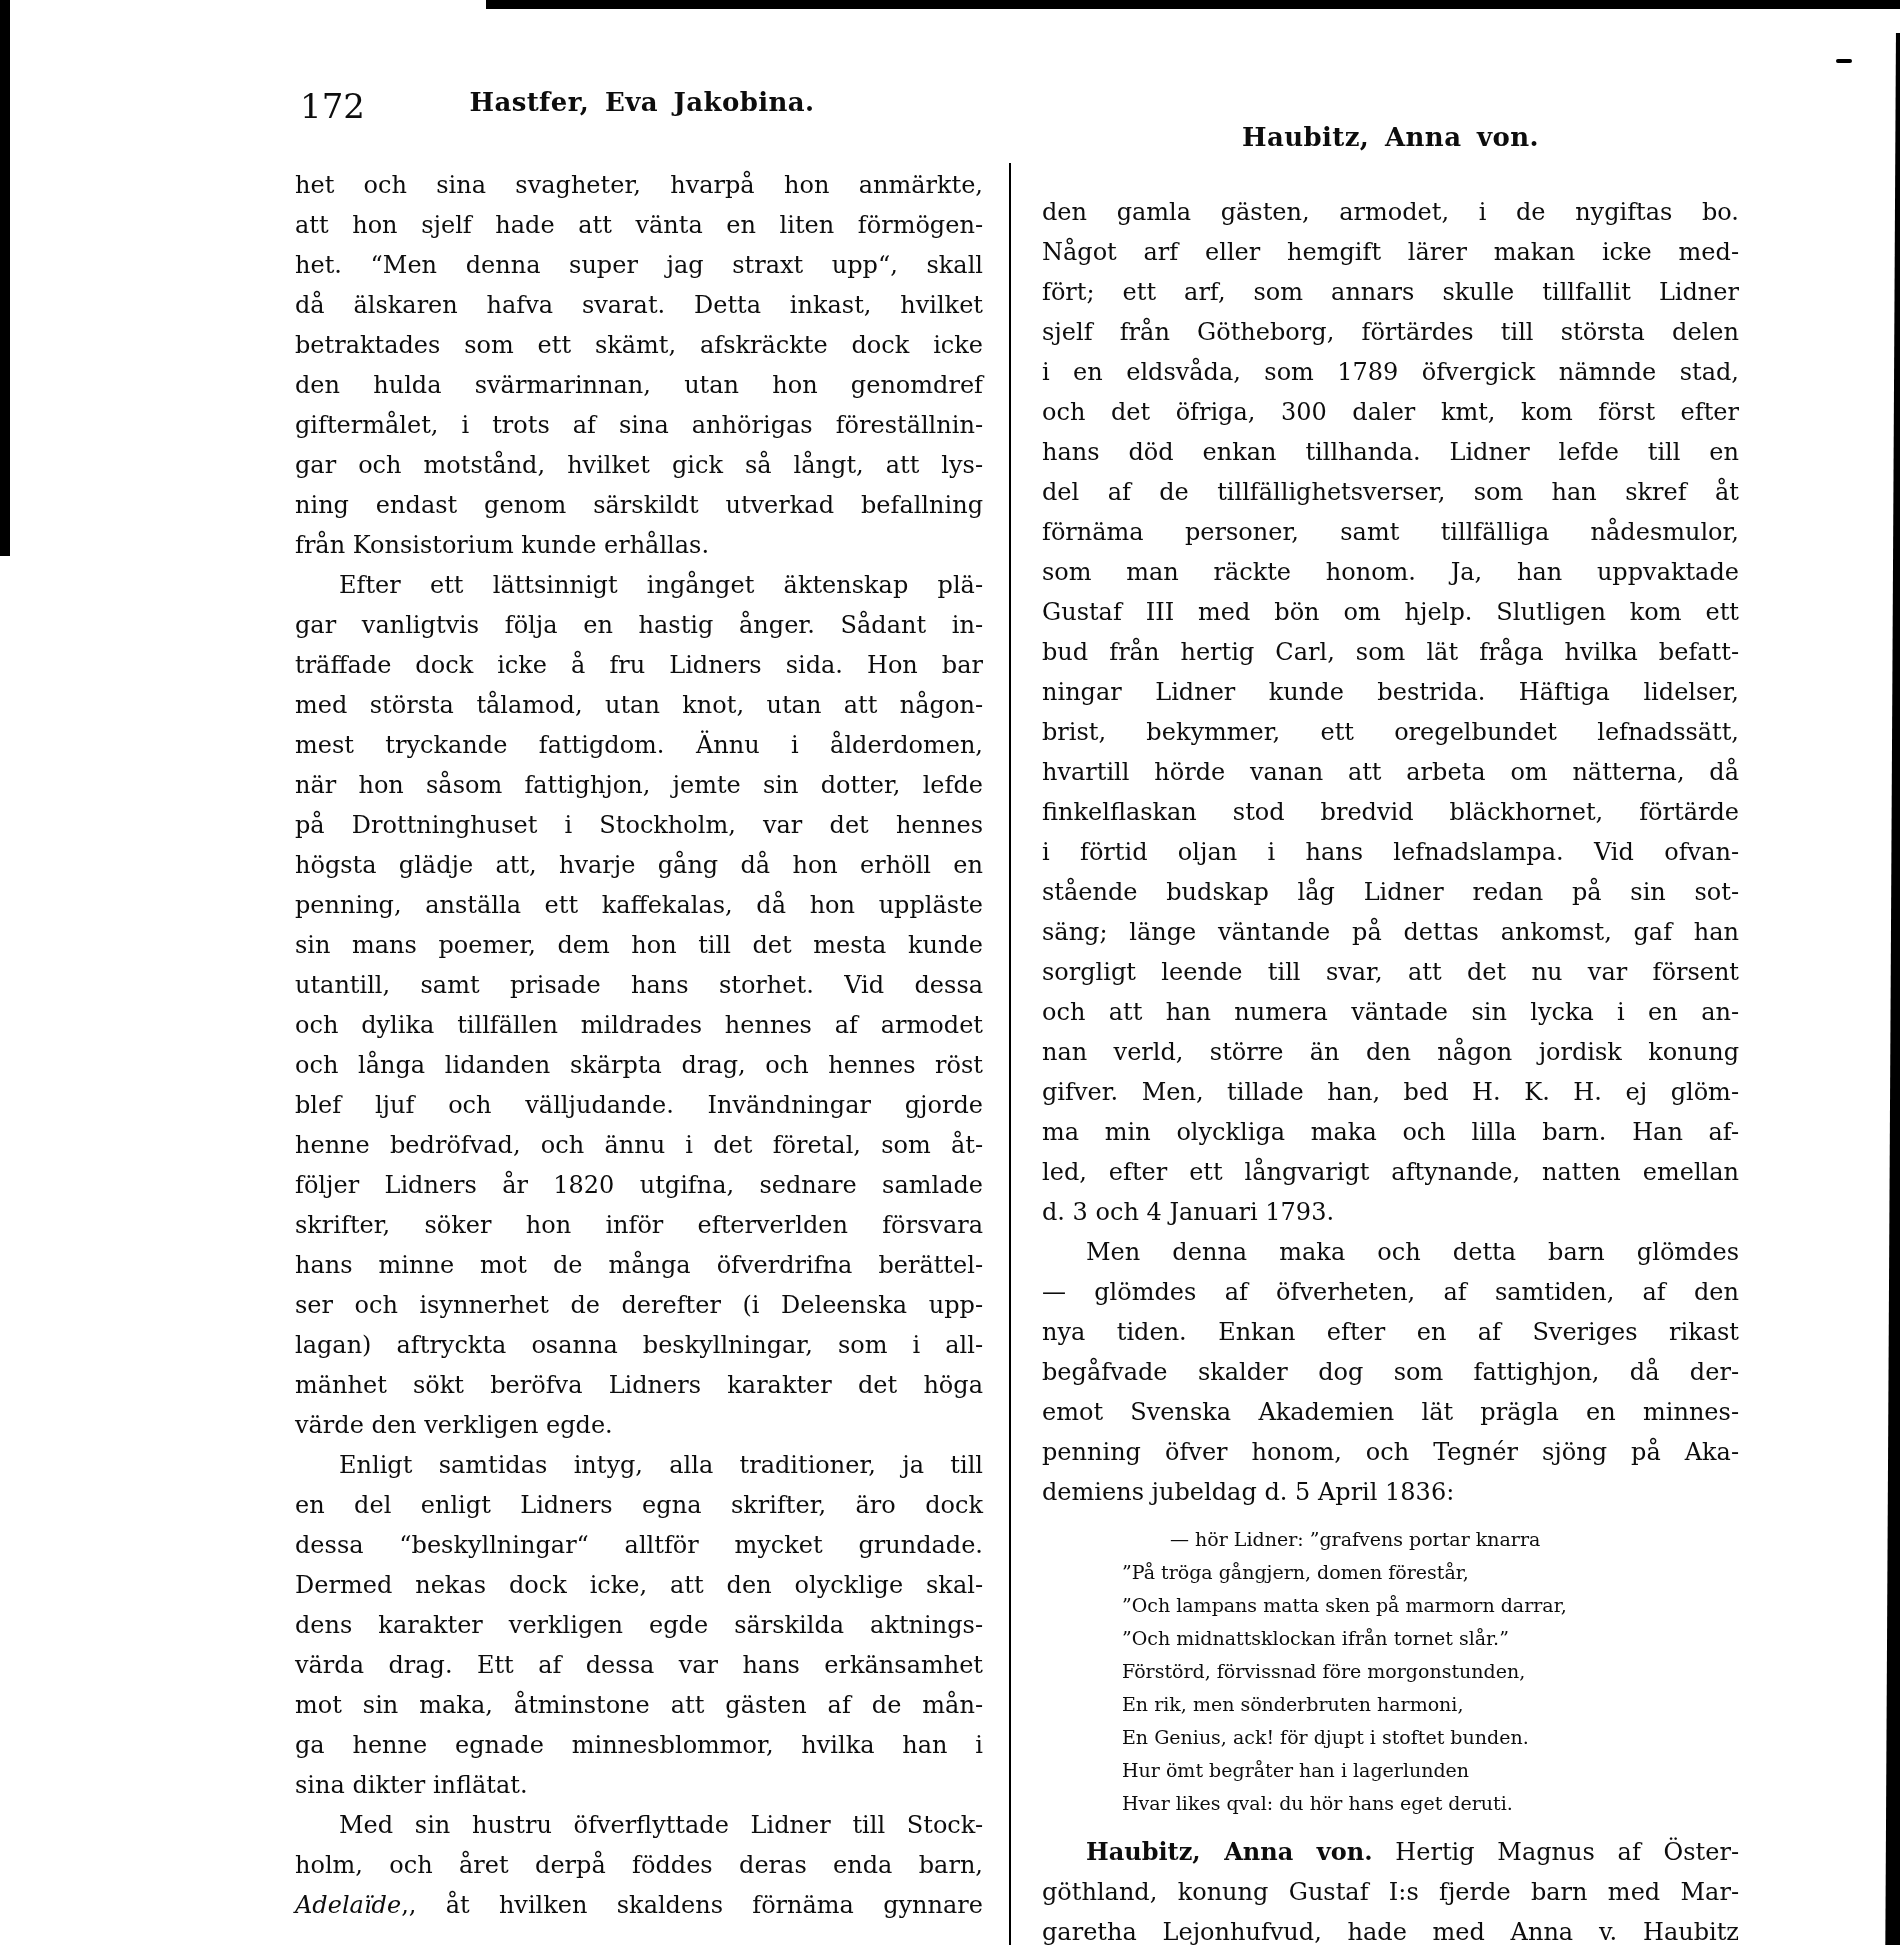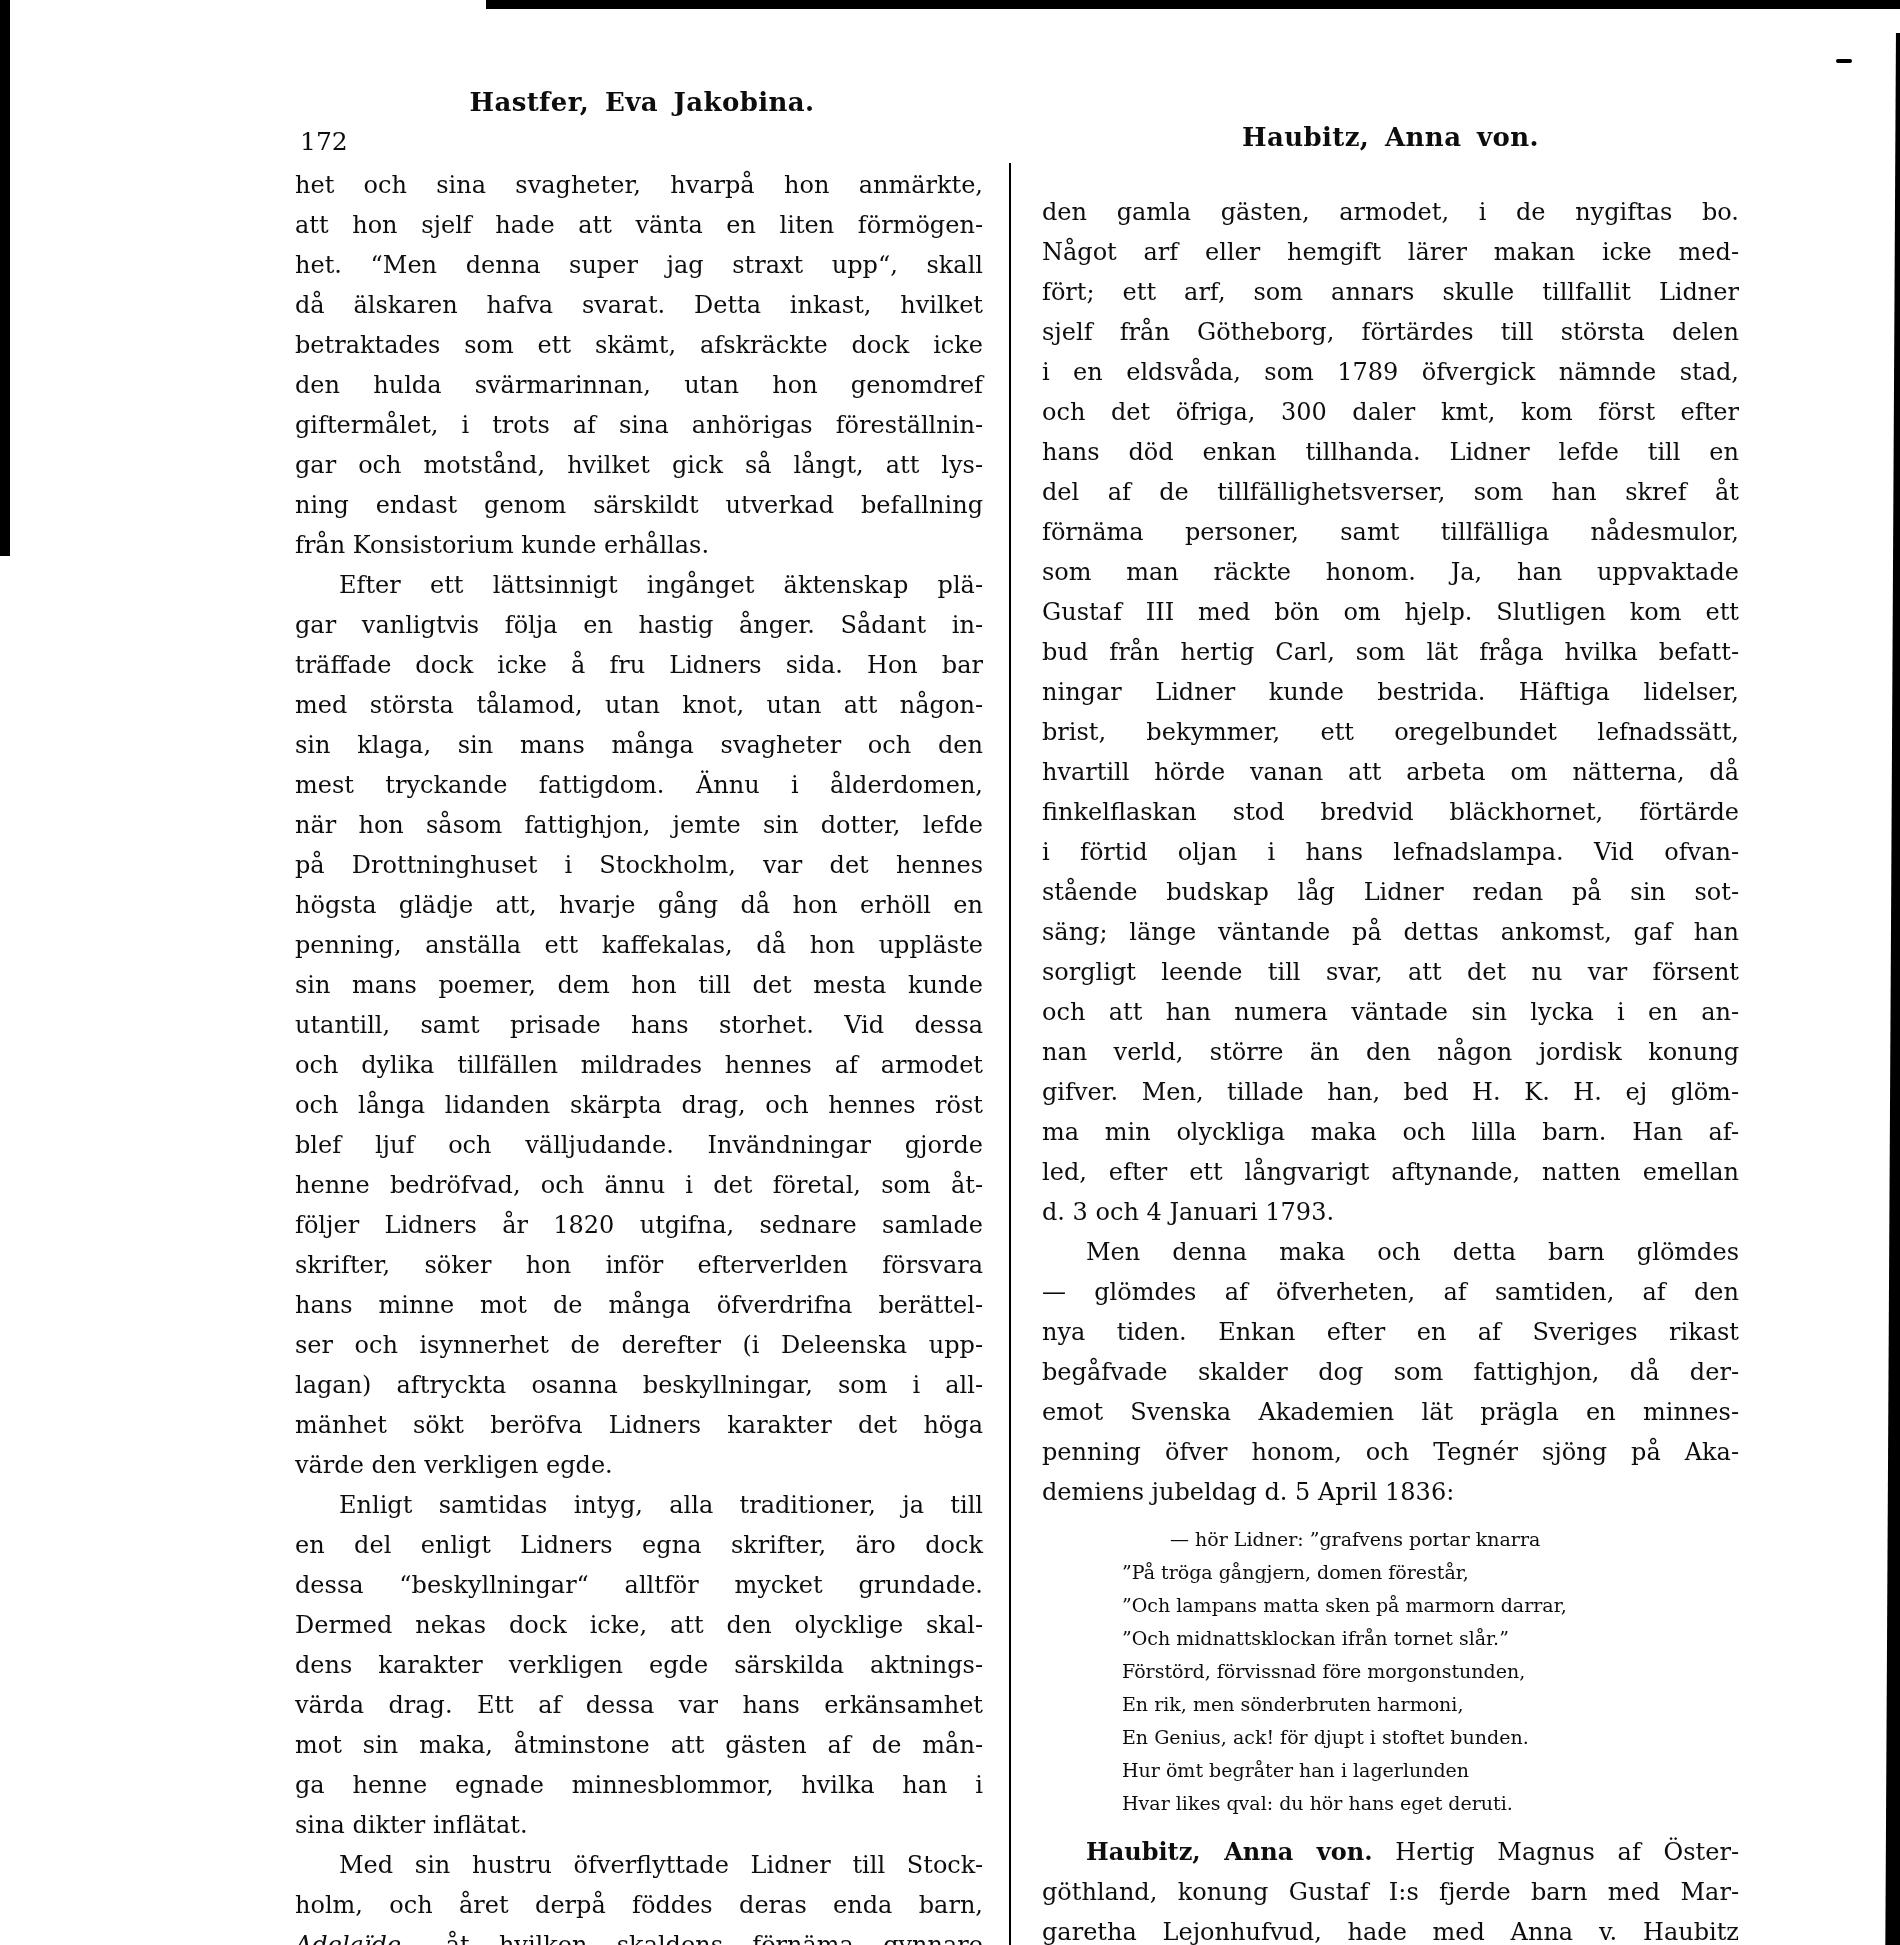--- a/index.html
+++ b/index.html
@@ -12,21 +12,21 @@
     color:#0d0d0d;
   }
   
   .edge{position:absolute;background:#000;}
   .edge-top{left:486px;top:0;width:1414px;height:9.3px;}
   .edge-left{left:0;top:0;width:10px;height:556px;}
   .edge-right{right:0;top:33px;width:18px;height:2332px;clip-path:polygon(72% 0,100% 0,100% 100%,0 100%);}
   .speck{left:1836px;top:59px;width:16.3px;height:4.3px;border-radius:1.9px;}
 
   
-  .pagenum{position:absolute;left:300px;top:89px;font-size:25px;line-height:1;margin-top:40px;}
+  .pagenum{position:absolute;left:300px;top:89px;font-size:34px;line-height:1;}
   .rhead{position:absolute;font-size:26px;line-height:1;text-align:center;word-spacing:6.2px;letter-spacing:0.4px;font-weight:bold;}
   .rhead-left{left:350px;top:89px;width:584px;}
   .rhead-right{left:1042px;top:124px;width:697px;}
 
   
   .divider{position:absolute;left:1009px;top:163px;width:1.9px;height:1961px;background:#000;}
 
   
   .col{position:absolute;}
   .col-left{left:295px;top:165px;width:688px;}
@@ -85,21 +85,20 @@
         <div class="line">giftermålet, i trots af sina anhörigas föreställnin-</div>
         <div class="line">gar och motstånd, hvilket gick så långt, att lys-</div>
         <div class="line">ning endast genom särskildt utverkad befallning</div>
         <div class="line end">från Konsistorium kunde erhållas.</div>
       </div>
       <div class="block para">
         <div class="line first">Efter ett lättsinnigt ingånget äktenskap plä-</div>
         <div class="line">gar vanligtvis följa en hastig ånger. Sådant in-</div>
         <div class="line">träffade dock icke å fru Lidners sida. Hon bar</div>
         <div class="line">med största tålamod, utan knot, utan att någon-</div>
-        <div class="line">sin klaga, sin mans många svagheter och den</div>
         <div class="line">mest tryckande fattigdom. Ännu i ålderdomen,</div>
         <div class="line">när hon såsom fattighjon, jemte sin dotter, lefde</div>
         <div class="line">på Drottninghuset i Stockholm, var det hennes</div>
         <div class="line">högsta glädje att, hvarje gång då hon erhöll en</div>
         <div class="line">penning, anställa ett kaffekalas, då hon uppläste</div>
         <div class="line">sin mans poemer, dem hon till det mesta kunde</div>
         <div class="line">utantill, samt prisade hans storhet. Vid dessa</div>
         <div class="line">och dylika tillfällen mildrades hennes af armodet</div>
         <div class="line">och långa lidanden skärpta drag, och hennes röst</div>
         <div class="line">blef ljuf och välljudande. Invändningar gjorde</div>

